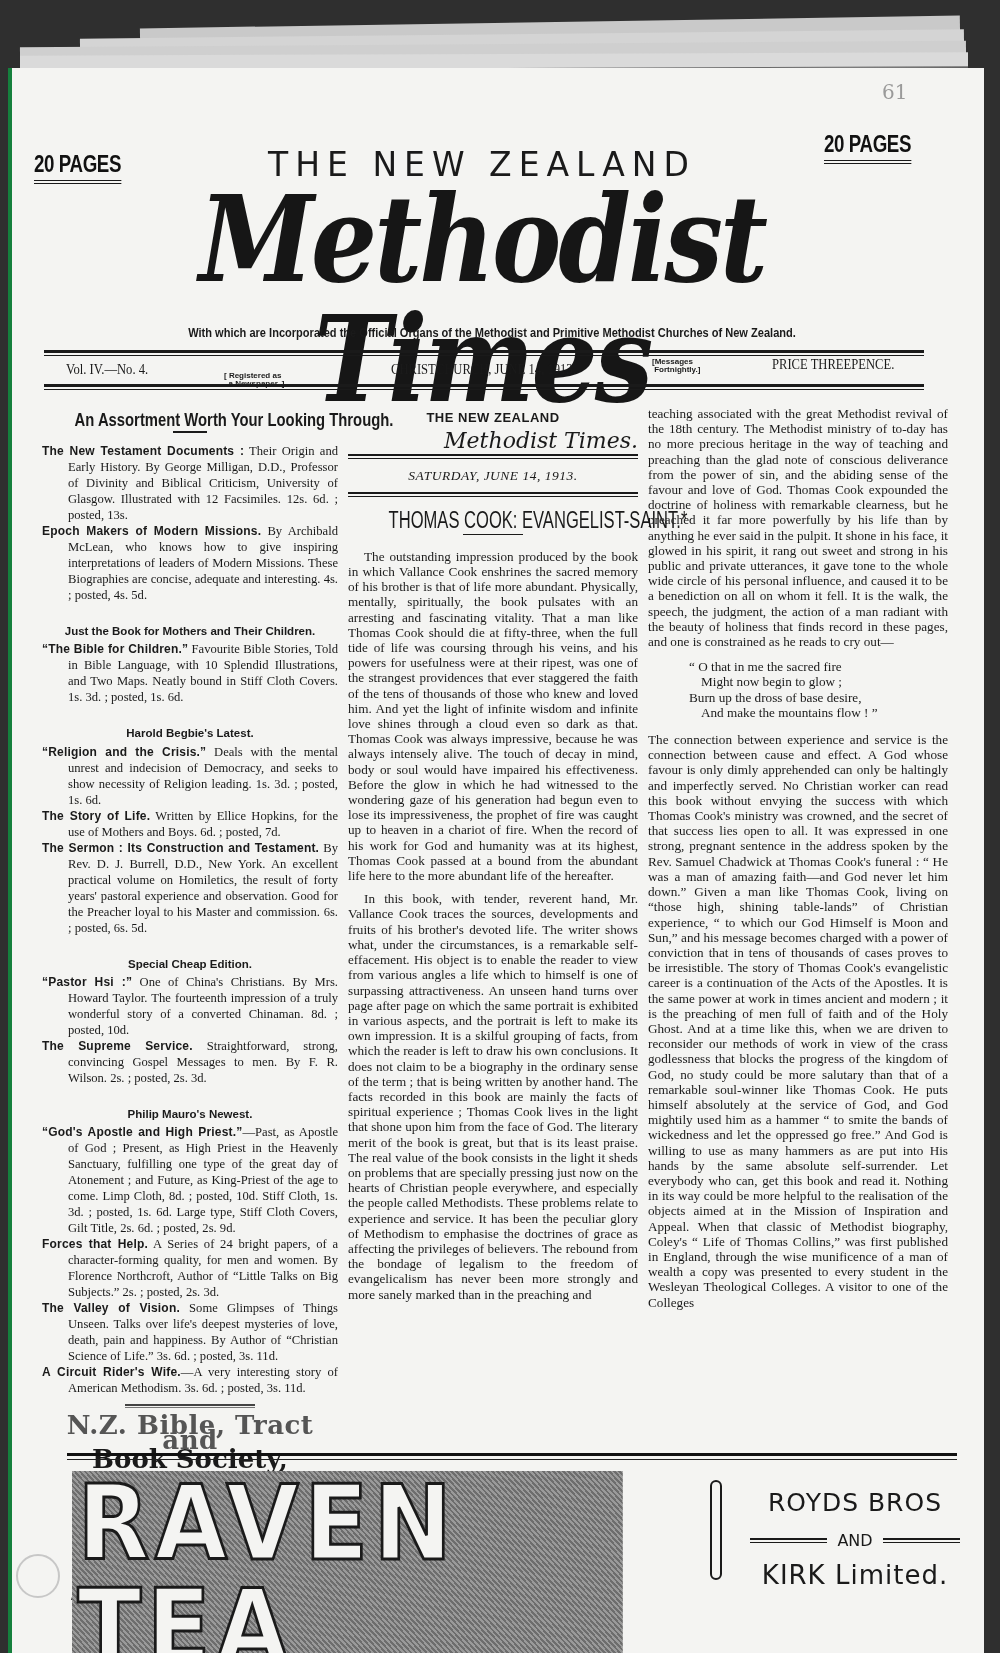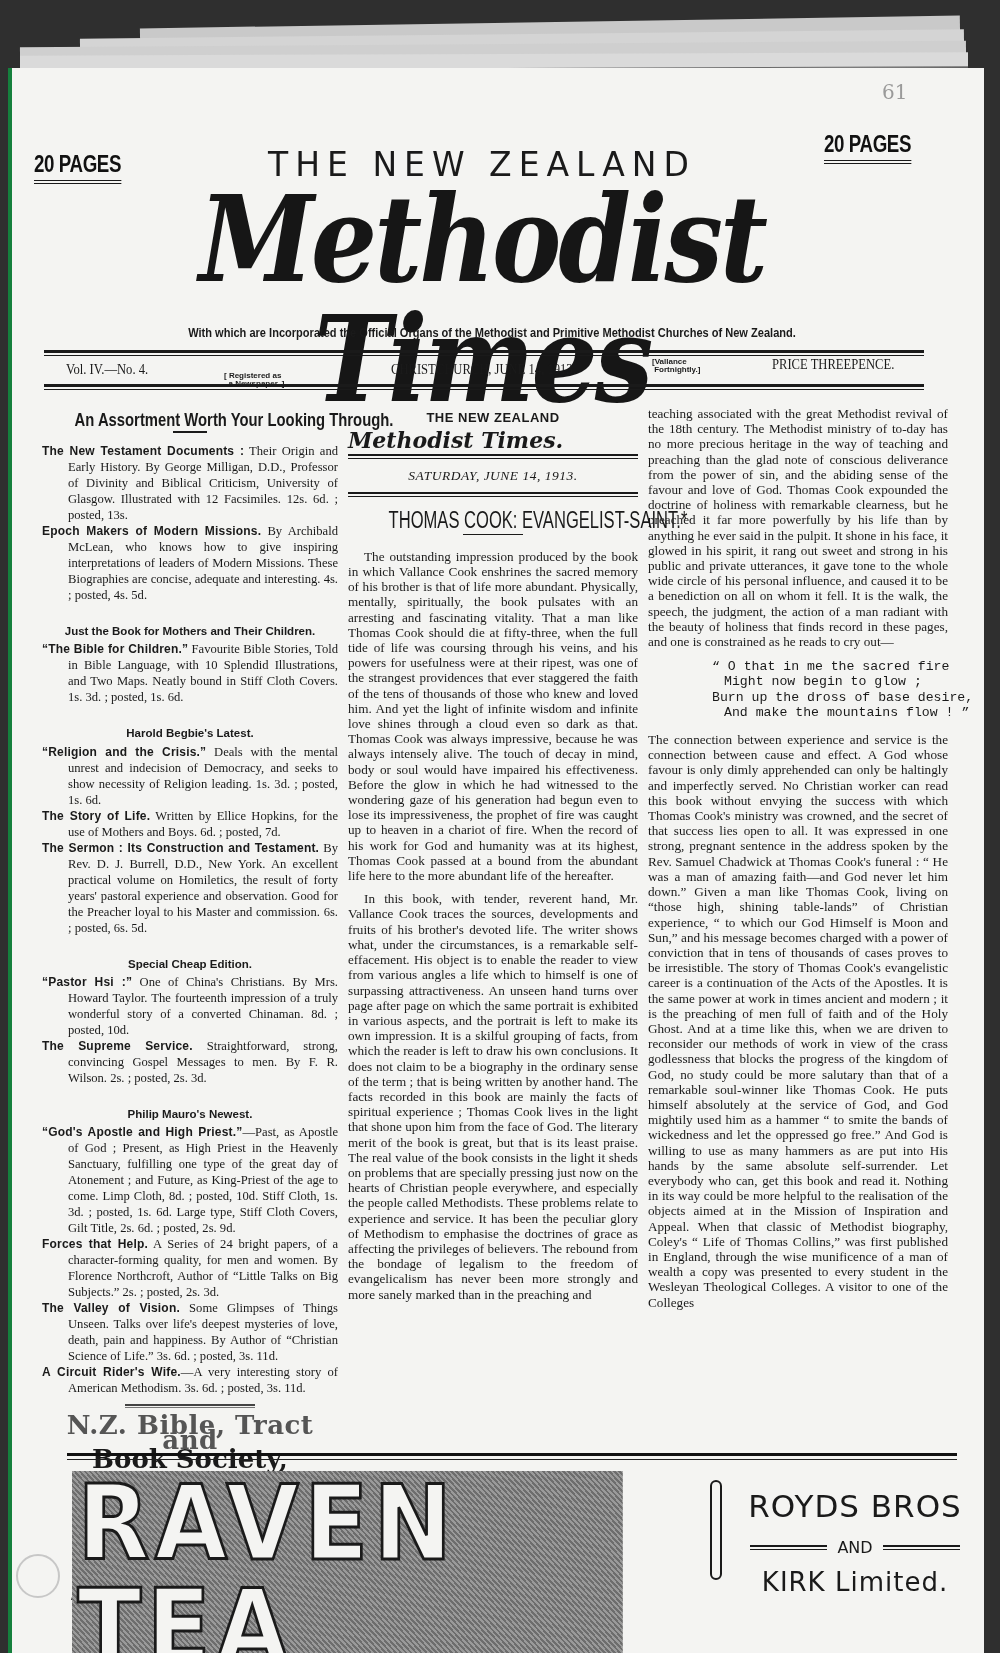--- a/index.html
+++ b/index.html
@@ -69,47 +69,47 @@
   .section-head { font-family: "Liberation Sans", sans-serif; font-weight: bold; font-size: 11.5px; text-align: center; margin: 21px 0 2px; }
   .mid-rule { width: 130px; margin: 8px auto 10px; border-top: 2px solid #444; border-bottom: 1px solid #777; height: 1px; }
   .society { text-align: center; }
   .society-l1 { font-family: "DejaVu Serif", serif; font-weight: bold; font-size: 26px; color: #555; letter-spacing: 0.5px; margin-top: 2px; }
   .society-l2 { font-family: "DejaVu Serif", serif; font-weight: bold; font-size: 26px; color: #1a1a1a; margin-top: 4px; }
   .society-l3 { font-family: "Liberation Sans", sans-serif; font-weight: bold; font-size: 21px; transform: scaleX(0.76); transform-origin: center; white-space: nowrap; margin-top: 4px; }
   .society-l4 { font-family: Liberation Serif, serif; font-weight: bold; font-size: 13px; margin-top: 12px; }
   .society-l5 { font-family: "Liberation Sans", sans-serif; font-weight: bold; font-size: 14px; transform: scaleX(0.85); margin-top: 6px; white-space: nowrap; }
 
   .mini-nz { text-align: center; font-family: "Liberation Sans", sans-serif; font-weight: 900; font-size: 13px; margin-top: 4px; letter-spacing: 0.5px; }
-  .mini-mast { text-align: left; font-family: "DejaVu Serif", serif; font-weight: bold; font-style: italic; font-size: 22px; margin: 8px 0 6px; }
+  .mini-mast { text-align: right; font-family: "DejaVu Serif", serif; font-weight: normal; font-style: italic; font-size: 22px; margin: 8px 0 6px; }
   .rule-thin2 { border-top: 2px solid #1a1a1a; border-bottom: 1px solid #1a1a1a; height: 2px; }
   .saturday { text-align: center; font-style: italic; font-size: 13.5px; letter-spacing: 0.5px; margin: 9px 0 8px; }
   .article-title {
     text-align: center; font-family: "Liberation Sans", sans-serif; font-size: 23px;
     transform: scaleX(0.72); transform-origin: center; white-space: nowrap; margin: 16px 0 6px;
   }
   .para { text-indent: 16px; margin: 0 0 8px; }
   .para.noindent { text-indent: 0; }
-  .poem { margin: 10px 0 12px 64px; text-align: left; font-family: Liberation Mono, monospace; }
+  .poem { margin: 10px 0 12px 41px; text-align: left; }
   .poem div { white-space: nowrap; }
   .poem .ind { padding-left: 12px; }
 
   .ad-rule { position: absolute; left: 55px; top: 1385px; width: 890px; height: 3px; border-top: 3px solid #111; border-bottom: 1px solid #222; }
   .raven {
     position: absolute; left: 60px; top: 1403px; height: 104px; width: 612px;
     display: flex; align-items: flex-start;
   }
   .raven-letters {
     font-family: "DejaVu Sans", sans-serif; font-size: 104px; line-height: 104px; letter-spacing: 6px;
     color: #f4f4f2; -webkit-text-stroke: 3px #1a1a1a; font-weight: bold;
     background: repeating-linear-gradient(45deg, #6d6d6d 0 2px, #9a9a9a 2px 4px);
     padding: 0 6px; transform: scaleX(0.9); transform-origin: left;
   }
   .ad-divider { position: absolute; left: 698px; top: 1412px; width: 12px; height: 100px; border: 2px solid #1a1a1a; border-radius: 8px; box-sizing: border-box; }
   .royds { position: absolute; left: 728px; top: 1420px; width: 230px; text-align: center; font-family: "DejaVu Sans", sans-serif; }
-  .royds-l1 { font-size: 31px; letter-spacing: 1px; }
+  .royds-l1 { font-size: 25px; letter-spacing: 1px; }
   .royds-and { display: flex; align-items: center; justify-content: center; margin: 14px 0 10px; font-size: 16px; }
   .royds-and .bar { flex: 1; border-top: 2px solid #1a1a1a; border-bottom: 1px solid #1a1a1a; height: 2px; margin: 0 10px; }
   .royds-l3 { font-size: 26px; letter-spacing: 1px; }
   .thread { position: absolute; left: 4px; top: 1486px; width: 40px; height: 40px; border: 2px solid #bbb; border-radius: 50%; opacity: 0.8; }
 </style>
 </head>
 <body>
 
 <div class="edge e1"></div>
 <div class="edge e2"></div>
@@ -124,21 +124,21 @@
 
   <div class="nz-title">THE NEW ZEALAND</div>
   <div class="mast-title">Methodist Times</div>
   <div class="mast-sub">With which are Incorporated the Official Organs of the Methodist and Primitive Methodist Churches of New Zealand.</div>
 
   <div class="rule-double" style="left:32px; top:282px; width:880px;"></div>
   <div class="info-row">
     <span class="info-vol">Vol. IV.—No. 4.</span>
     <span class="info-reg">[ <span style="position:static">Registered as</span><br>&nbsp;&nbsp;<span style="position:static">a Newspaper.</span> ]</span>
     <span class="info-city">CHRISTCHURCH, JUNE 14, 1913.</span>
-    <span class="info-pub">[<span style="position:static">Vallance</span><br>&nbsp;<span style="position:static">Fortnightly.</span>]</span>
+    <span class="info-pub">[<span style="position:static">Messages</span><br>&nbsp;<span style="position:static">Fortnightly.</span>]</span>
     <span class="info-price">PRICE THREEPENCE.</span>
   </div>
   <div class="rule-double" style="left:32px; top:316px; width:880px;"></div>
 
   <div class="col col-left">
     <div class="ad-heading">An Assortment Worth Your Looking Through.</div>
     <div class="short-rule"></div>
 
     <div class="book"><span class="book-title">The New Testament Documents :</span><span> Their Origin and Early History. By George Milligan, D.D., Professor of Divinity and Biblical Criticism, University of Glasgow. Illustrated with 12 Facsimiles. 12s. 6d. ; posted, 13s.</span></div>
     <div class="book"><span class="book-title">Epoch Makers of Modern Missions.</span><span> By Archibald McLean, who knows how to give inspiring interpretations of leaders of Modern Missions. These Biographies are concise, adequate and interesting. 4s. ; posted, 4s. 5d.</span></div>

